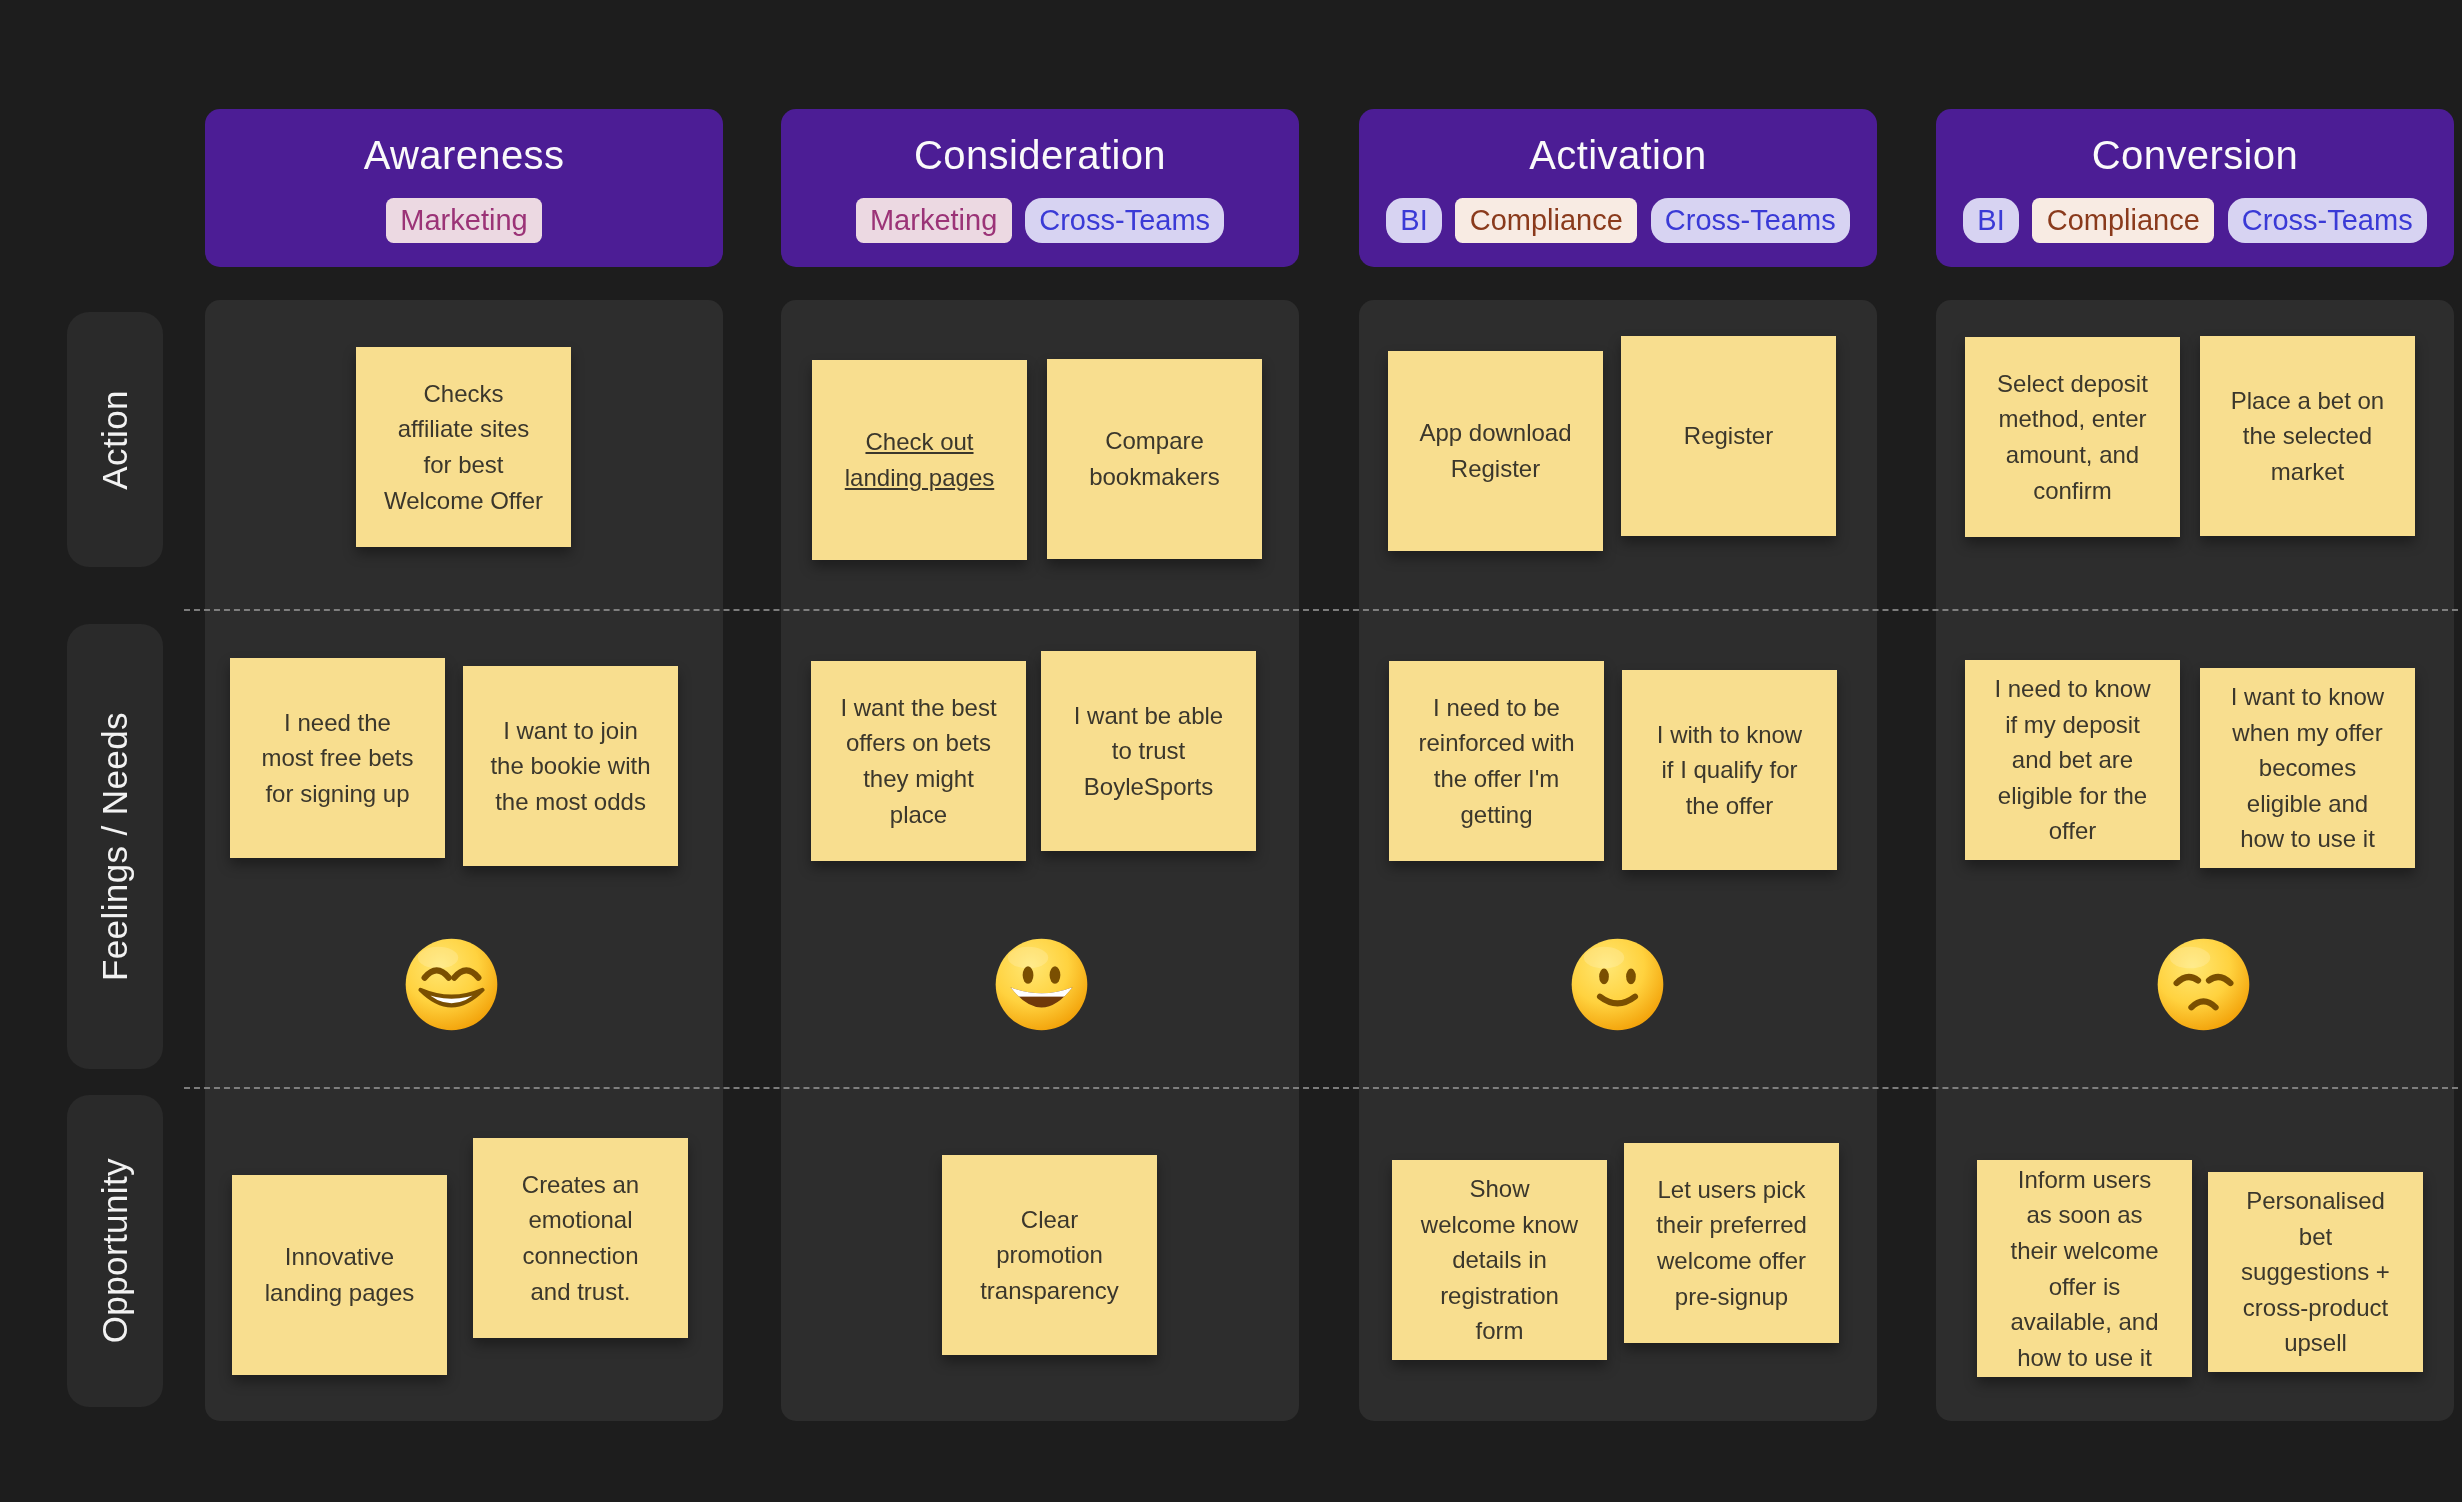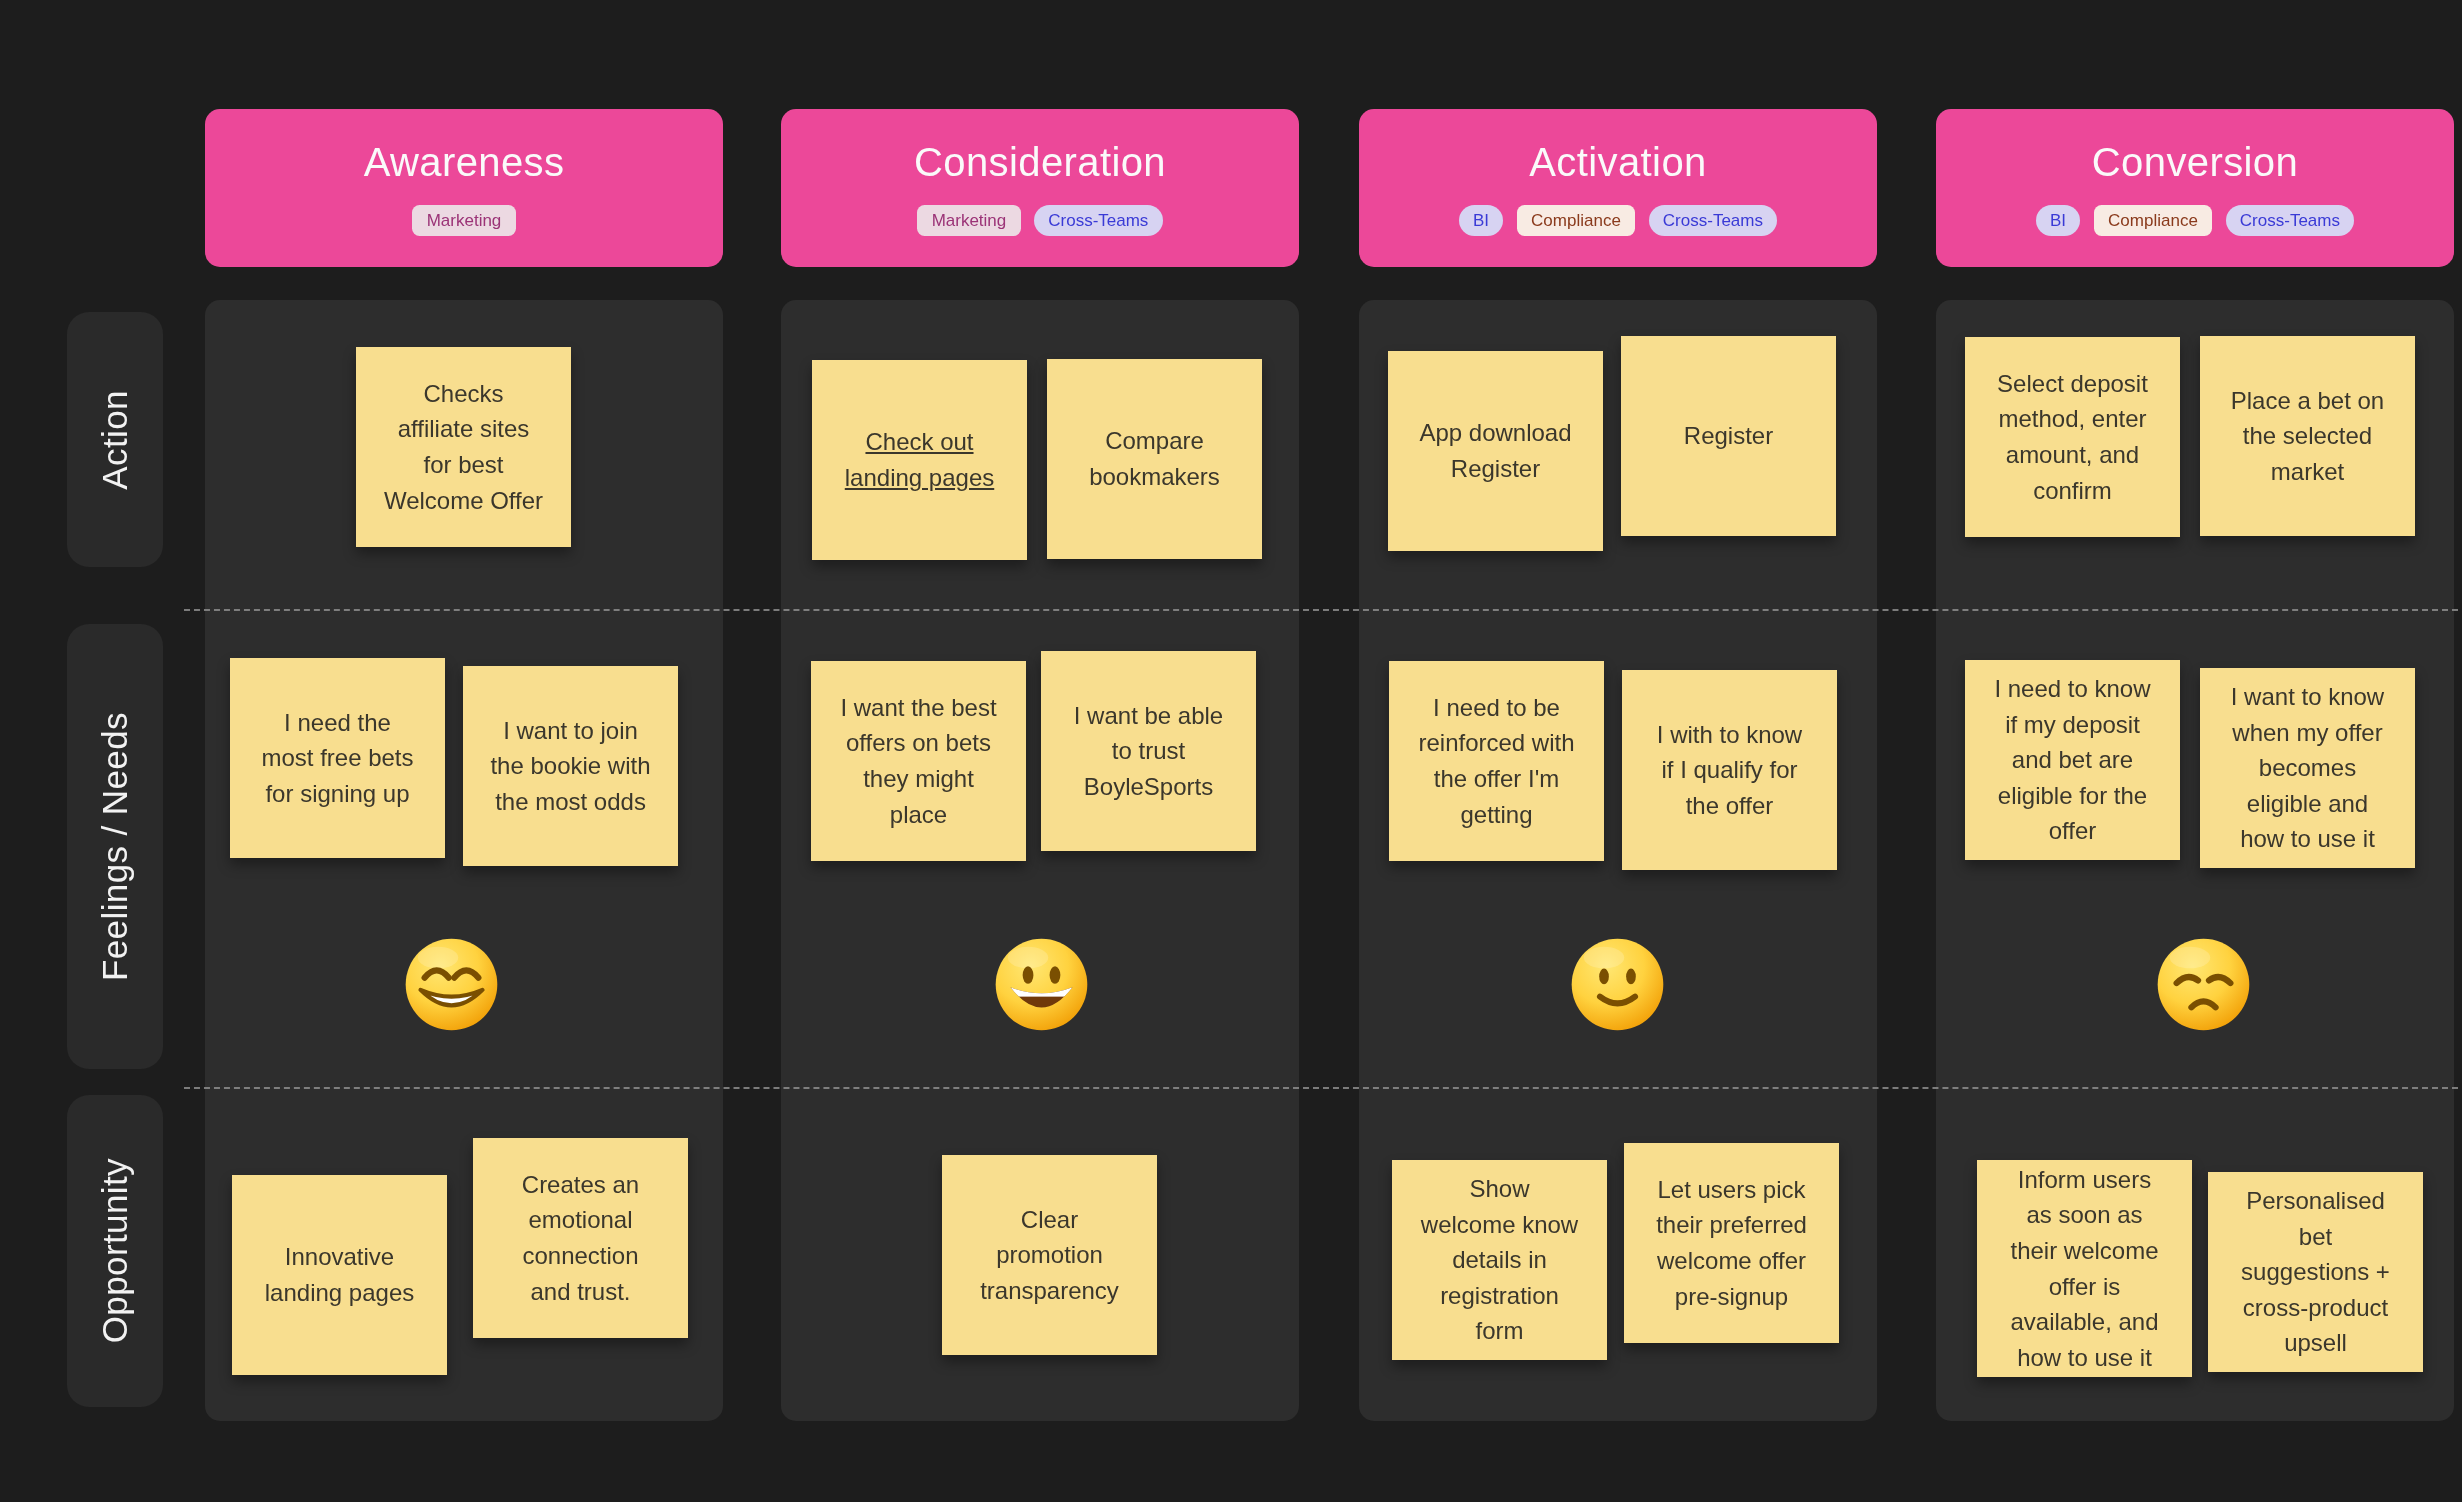--- a/index.html
+++ b/index.html
@@ -2,26 +2,26 @@
 <html style="font-size:13.4px"><head>
 <meta charset="utf-8">
 <style>
   html,body{margin:0;padding:0;background:#161616;}
   #stage{
     position:relative;width:2462px;height:1502px;overflow:hidden;
     background:#1d1d1d;
     font-family:"Liberation Sans","DejaVu Sans",sans-serif;
   }
   .col-header{
-    position:absolute;top:109px;height:158px;background:#ec4899;border-radius:15px;
+    position:absolute;top:109px;height:158px;background:#4c1d95;border-radius:15px;
     display:flex;flex-direction:column;align-items:center;justify-content:center;gap:20px;
   }
   .col-title{color:#fafafa;font-size:40px;font-weight:500;letter-spacing:0.4px;}
   .tags-row{display:flex;gap:13.4px;align-items:center;}
-  .tag{font-size:17px;font-weight:500;padding:5.9px 14.3px;border-radius:7.6px;white-space:nowrap;}
+  .tag{font-size:29px;font-weight:500;padding:5.9px 14.3px;border-radius:7.6px;white-space:nowrap;}
   .tag-marketing{background:#ECD9E2;color:#9B3377;}
   .tag-team{background:#D7D3F2;color:#3A3AD6;border-radius:17px;}
   .tag-compliance{background:#F8EBE3;color:#8A3A1C;}
   .panel{
     position:absolute;top:300px;height:1121px;background:#2d2d2d;border-radius:15px;
   }
   .row-label{
     position:absolute;left:67px;width:96px;background:#2a2a2a;border-radius:22px;
     display:flex;align-items:center;justify-content:center;
   }

